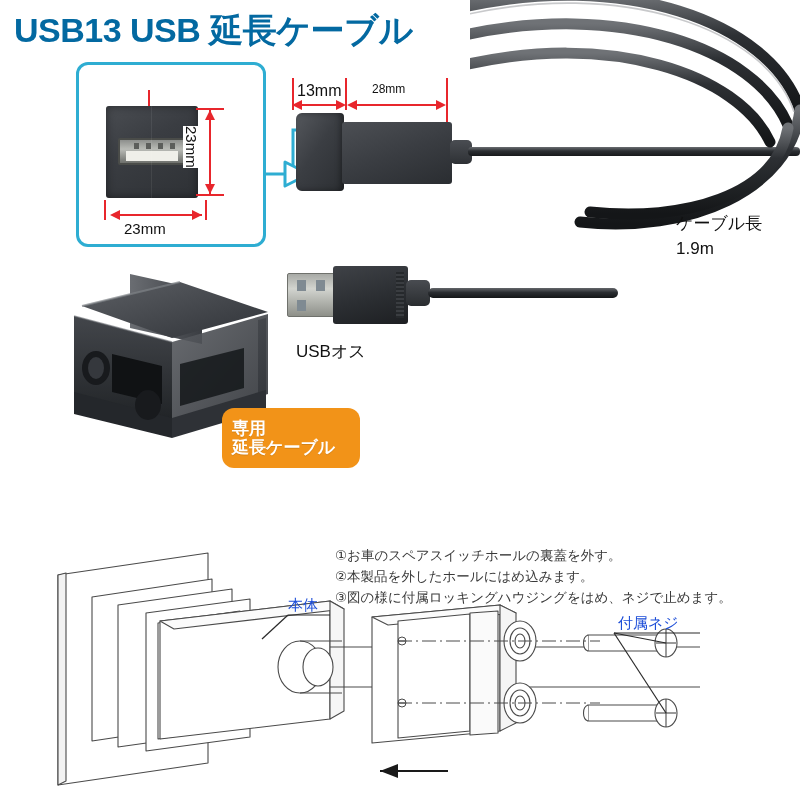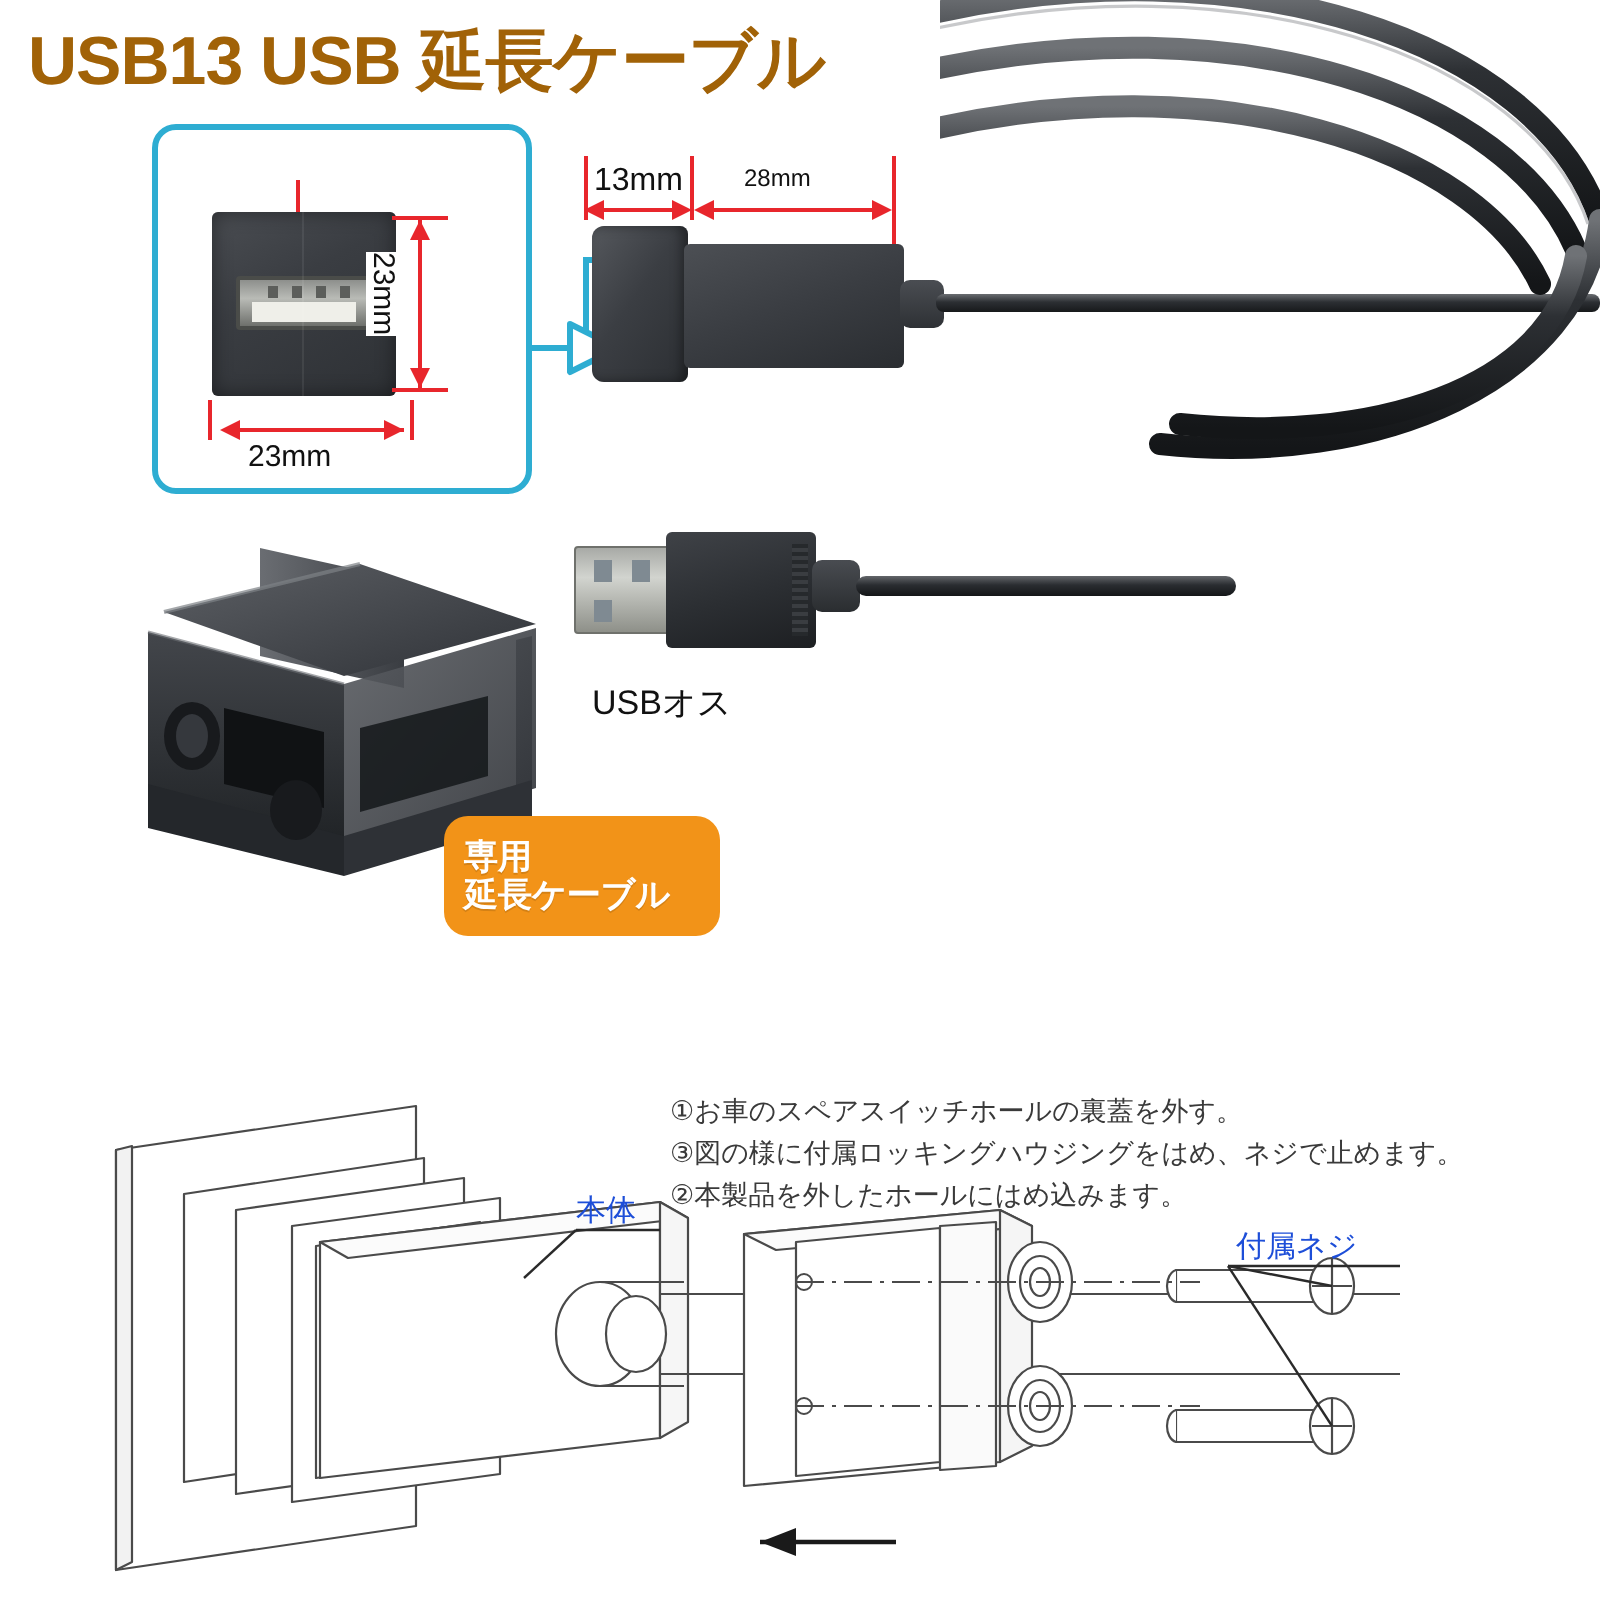--- a/index.html
+++ b/index.html
@@ -7,21 +7,21 @@
     width: 800px; height: 800px;
     background: #ffffff;
     font-family: "Liberation Sans", "DejaVu Sans", sans-serif;
     overflow: hidden;
   }
   #page { position: relative; width: 800px; height: 800px; background: #fff; }
 
   
   #title {
     position: absolute; left: 14px; top: 8px;
-    font-size: 34px; font-weight: bold; color: #a16207;
+    font-size: 34px; font-weight: bold; color: #0369a1;
     letter-spacing: -0.5px; white-space: nowrap;
   }
 
   
   #inset {
     position: absolute; left: 76px; top: 62px;
     width: 190px; height: 185px;
     border: 3px solid #2EADD2; border-radius: 12px;
     background: #fff;
   }
@@ -256,20 +256,24 @@
       </linearGradient>
     </defs>
     <path d="M-10,8 C150,-30 300,20 330,110" fill="none" stroke="url(#cg)" stroke-width="11" stroke-linecap="round"></path>
     <path d="M-10,36 C150,0 285,48 318,125" fill="none" stroke="url(#cg)" stroke-width="11" stroke-linecap="round"></path>
     <path d="M-10,66 C140,30 268,74 300,142" fill="none" stroke="url(#cg)" stroke-width="11" stroke-linecap="round"></path>
     <path d="M330,110 C320,190 220,234 110,222" fill="none" stroke="url(#cg)" stroke-width="11" stroke-linecap="round"></path>
     <path d="M318,128 C306,196 214,222 120,212" fill="none" stroke="url(#cg)" stroke-width="11" stroke-linecap="round"></path>
     <path d="M-10,16 C150,-22 296,28 324,112" fill="none" stroke="#9a9da1" stroke-width="1.6" opacity=".55"></path>
   </svg>
 
+  <div id="cable-len">
+    <span>ケーブル長</span><br>
+    <span>1.9m</span>
+  </div>
 
   <div id="male-metal">
     <div class="male-pad" style="left:9px; top:6px;"></div>
     <div class="male-pad" style="left:9px; top:26px;"></div>
     <div class="male-pad" style="left:28px; top:6px;"></div>
   </div>
   <div id="male-shell"></div>
   <div id="male-strain"></div>
   <div id="male-cable"></div>
   <div id="male-label">USBオス</div>
@@ -314,22 +318,22 @@
   </svg>
 
   <div id="badge">
     <span>専用</span>
     <span>延長ケーブル</span>
   </div>
 
 
   <div id="steps">
     <div>①お車のスペアスイッチホールの裏蓋を外す。</div>
+    <div>②本製品を外したホールにはめ込みます。</div>
     <div>③図の様に付属ロッキングハウジングをはめ、ネジで止めます。</div>
-    <div>②本製品を外したホールにはめ込みます。</div>
   </div>
 
   <svg id="drawing" viewBox="0 0 800 265">
     <g fill="none" stroke="#4a4a4a" stroke-width="1.1" stroke-linejoin="round">
 
       <polygon points="58,40 208,18 208,228 58,250" fill="#ffffff"></polygon>
       <polygon points="58,40 66,38 66,246 58,250" fill="#f2f2f2"></polygon>
 
       <polygon points="92,62 212,44 212,188 92,206" fill="#ffffff"></polygon>
       <polygon points="118,70 232,54 232,196 118,212" fill="#ffffff"></polygon>

